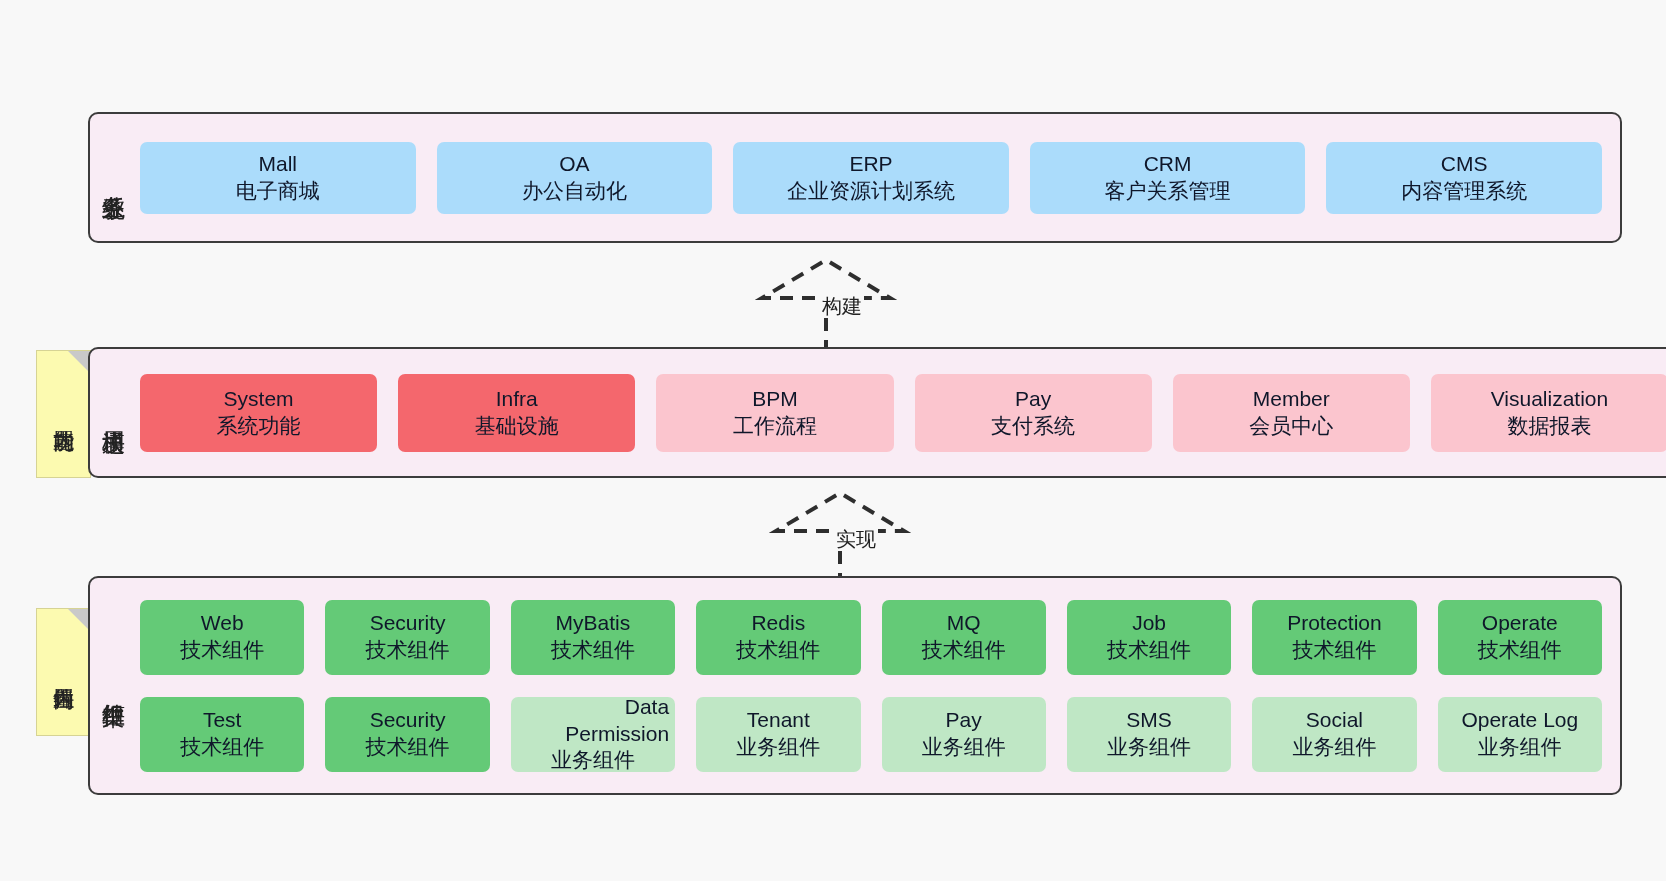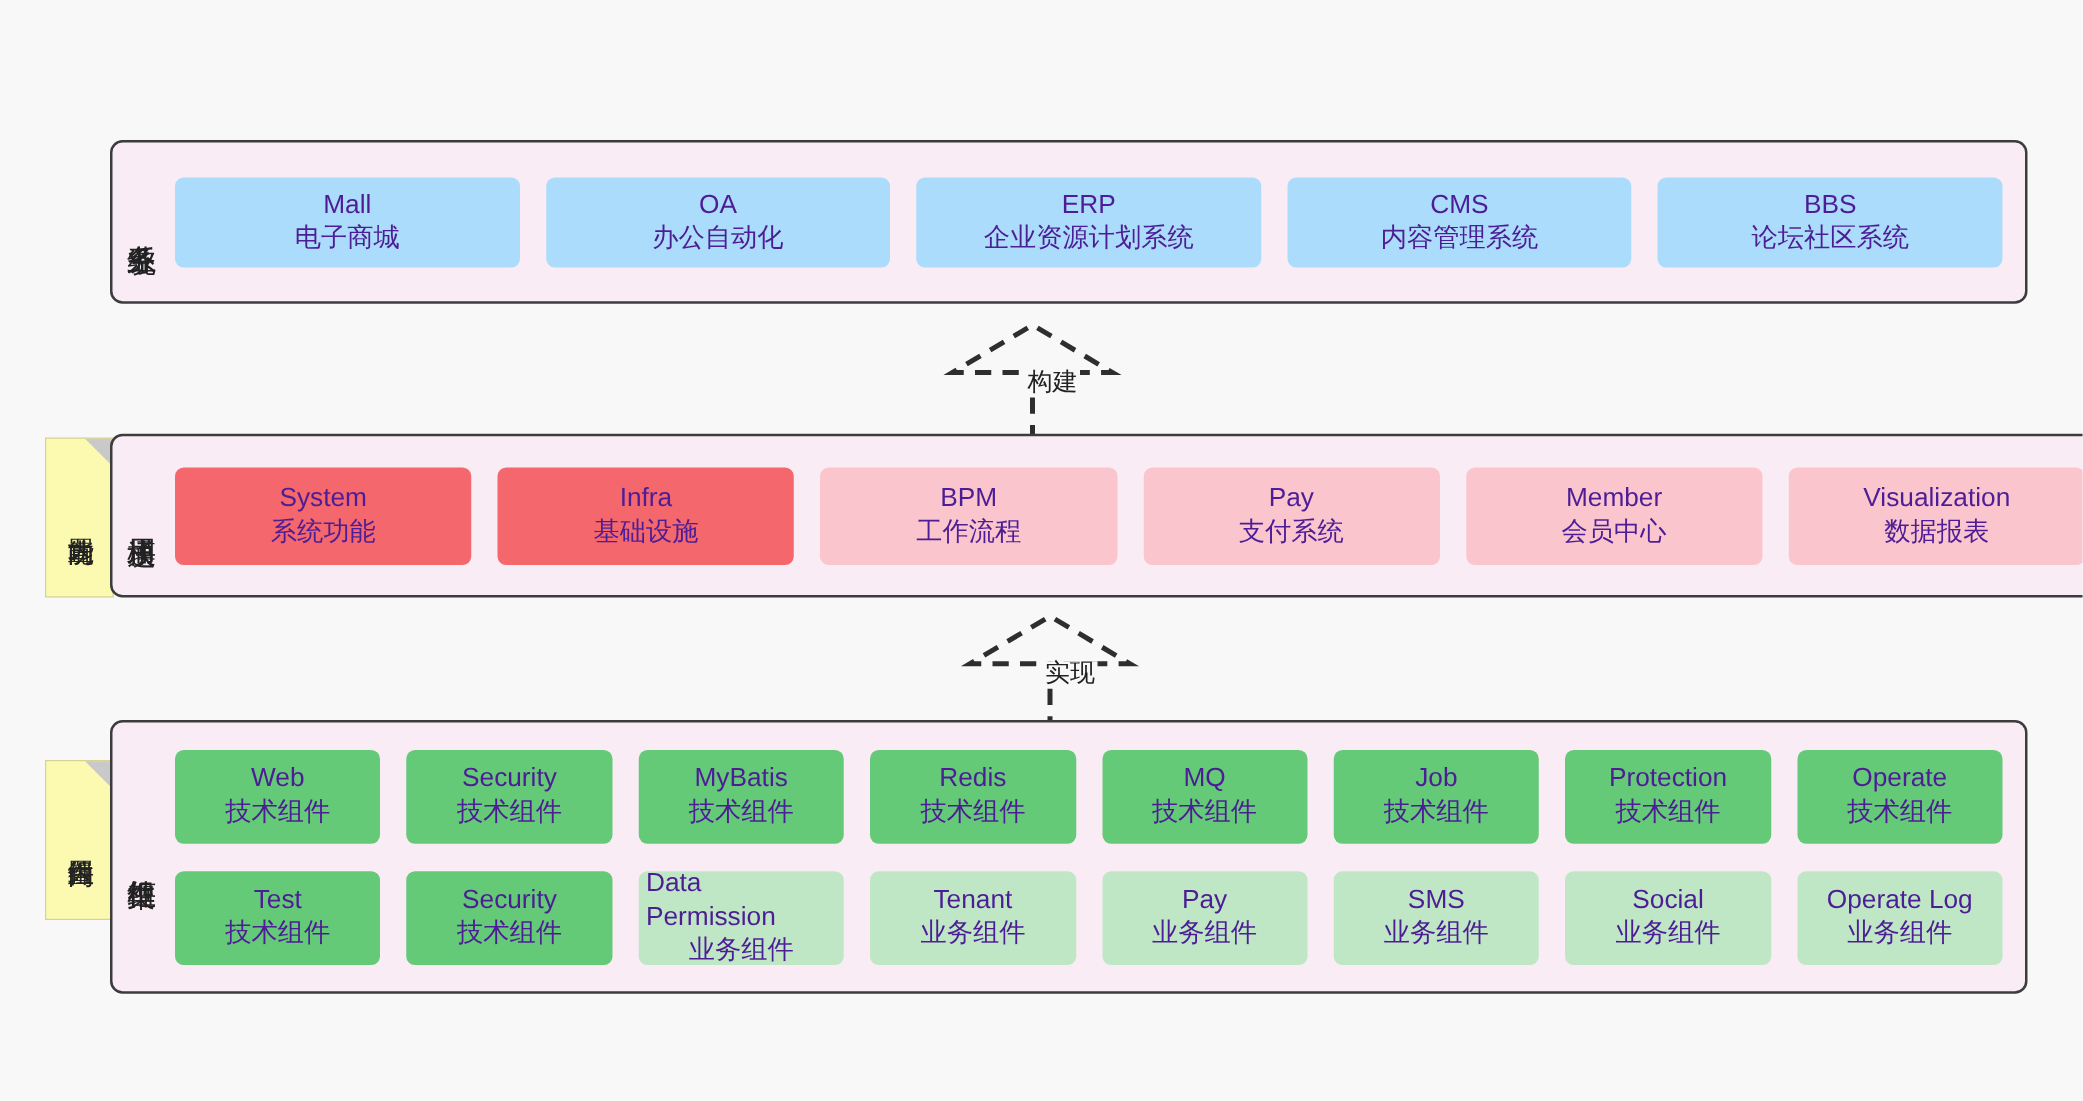--- a/index.html
+++ b/index.html
@@ -65,24 +65,24 @@
     gap: 21px;
   }
 
   .node {
     flex: 1 1 0;
     border-radius: 7px;
     display: flex;
     flex-direction: column;
     align-items: center;
     justify-content: center;
-    text-align: left;
+    text-align: right;
     font-size: 21px;
     line-height: 1.28;
-    color: #4c1d95;
+    color: #0f172a;
     box-sizing: border-box;
     padding: 4px 6px;
   }
   .node .en { display: block; }
   .node .cn { display: block; }
 
   
   .c-blue       { background: #abdcfb; }
   .c-red        { background: #f4676d; }
   .c-pink       { background: #fbc5ce; }
@@ -163,26 +163,26 @@
         </div>
         <div class="node c-blue">
           <span class="en">OA</span>
           <span class="cn">办公自动化</span>
         </div>
         <div class="node c-blue">
           <span class="en">ERP</span>
           <span class="cn">企业资源计划系统</span>
         </div>
         <div class="node c-blue">
+          <span class="en">CRM</span>
+          <span class="cn">客户关系管理</span>
+        </div>
+        <div class="node c-blue">
           <span class="en">CMS</span>
           <span class="cn">内容管理系统</span>
-        </div>
-        <div class="node c-blue">
-          <span class="en">BBS</span>
-          <span class="cn">论坛社区系统</span>
         </div>
       </div>
     </div>
   </div>
 
   <div class="arrow" id="arrow-build">
     <svg width="180" height="100" viewBox="0 0 180 100">
       <path d="M 78 95 L 78 40 L 14 40 L 78 2 L 142 40 L 78 40" fill="none" stroke="#2e2e2e" stroke-width="4" stroke-dasharray="13 9" stroke-linecap="butt"></path>
     </svg>
     <span class="arrow-label">构建</span>

